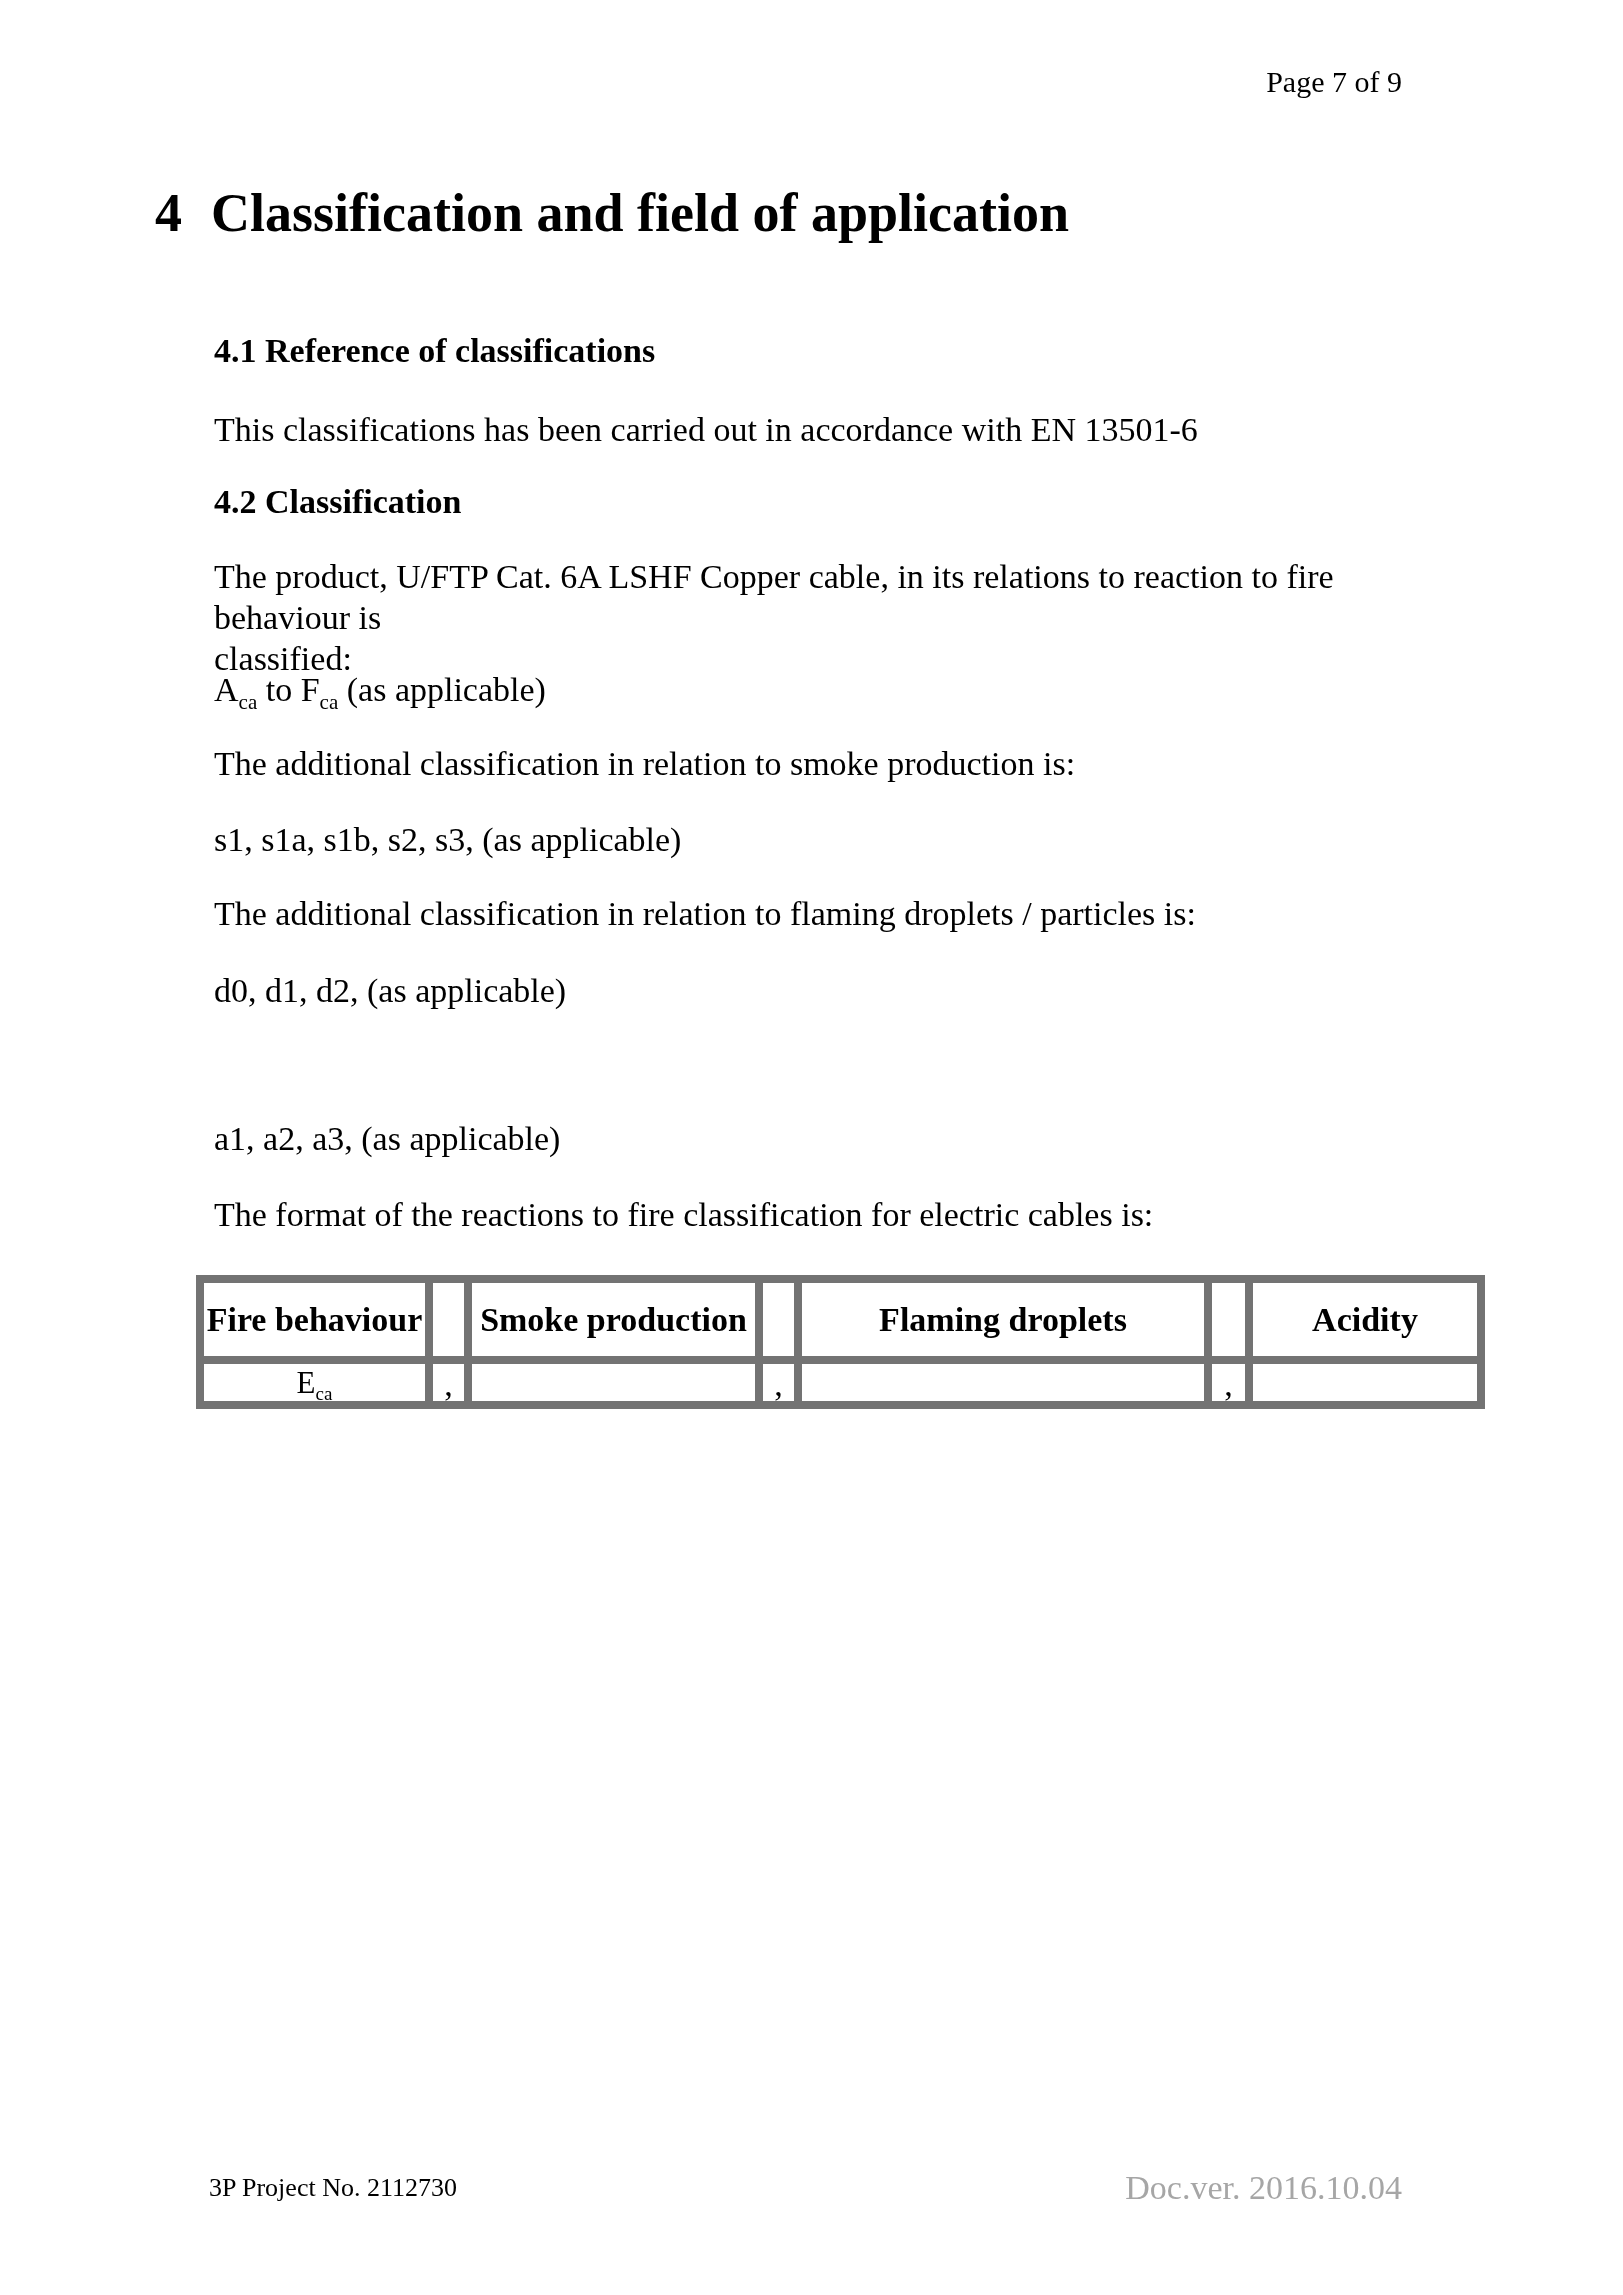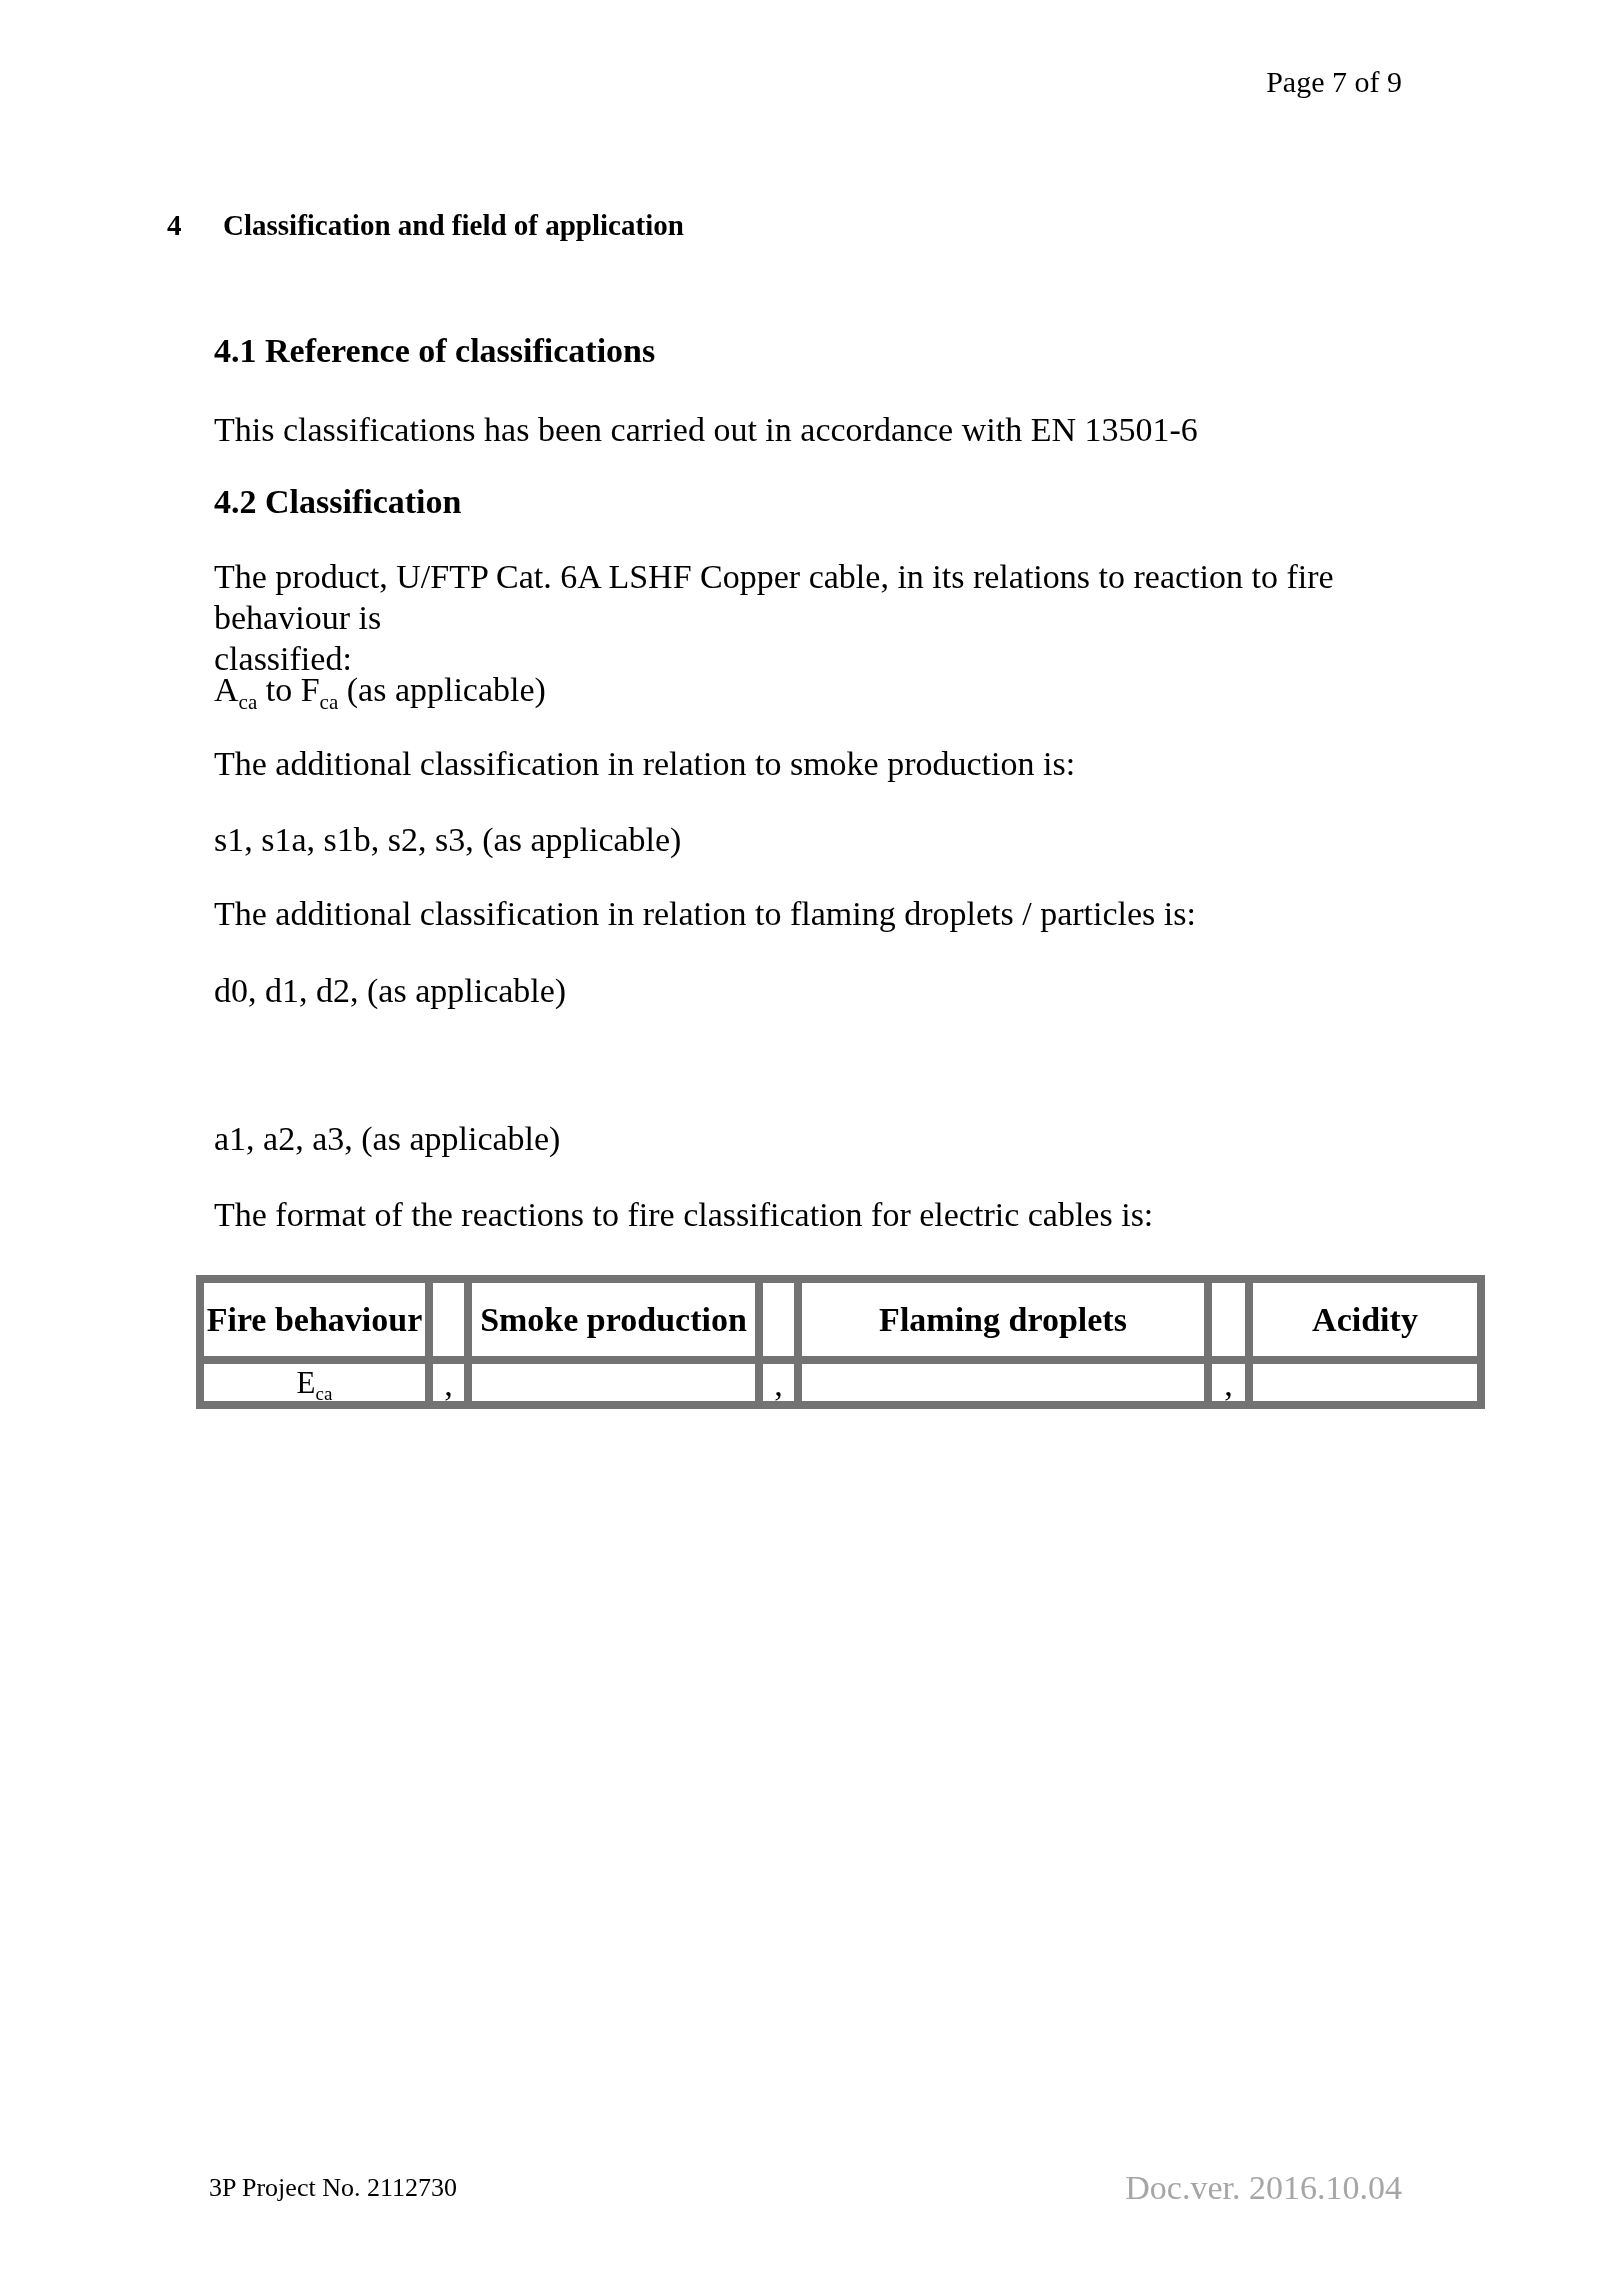--- a/index.html
+++ b/index.html
@@ -11,22 +11,22 @@
     font-family: "Liberation Serif", "DejaVu Serif", serif;
     color: #000000;
     overflow: hidden;
   }
   .abs { position: absolute; }
   .page-number {
     top: 64px; right: 154px;
     font-size: 30px; line-height: 35px;
   }
   h1.doc-heading {
-    top: 188px; left: 155px; margin: 12px;
-    font-size: 29px; line-height: 50px; font-weight: bold;
+    top: 188px; left: 155px; margin: 0;
+    font-size: 54px; line-height: 50px; font-weight: bold;
     white-space: nowrap;
   }
   h1.doc-heading .h-num { display: inline-block; width: 56px; }
   .content { left: 214px; width: 1256px; margin: 0; font-size: 34px; line-height: 41px; }
   .bold { font-weight: bold; }
   sub { font-size: 21px; line-height: 0; }
   .sec-title-41 { top: 330px; }
   .p-ref       { top: 409px; }
   .sec-title-42 { top: 481px; }
   .p-intro     { top: 556px; }

